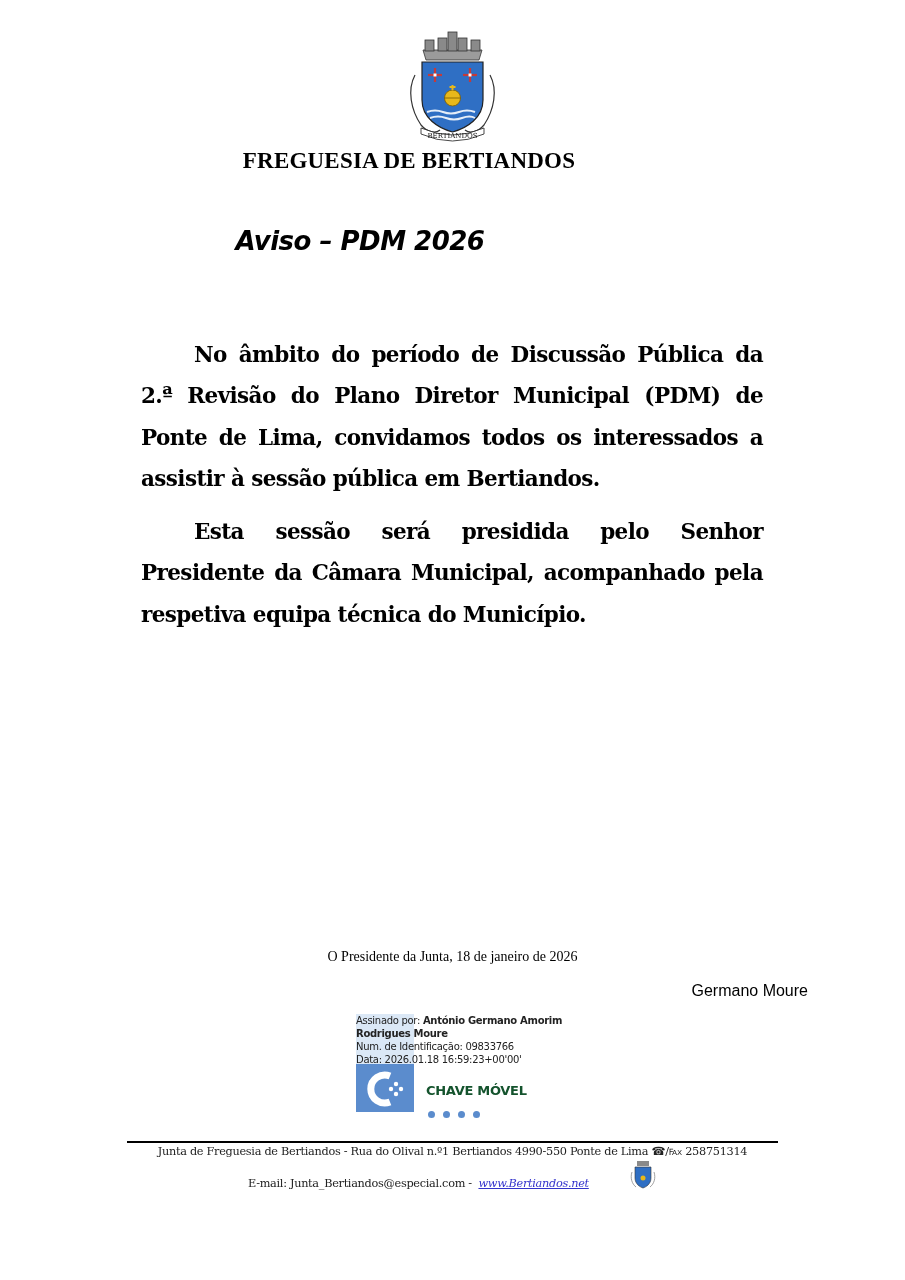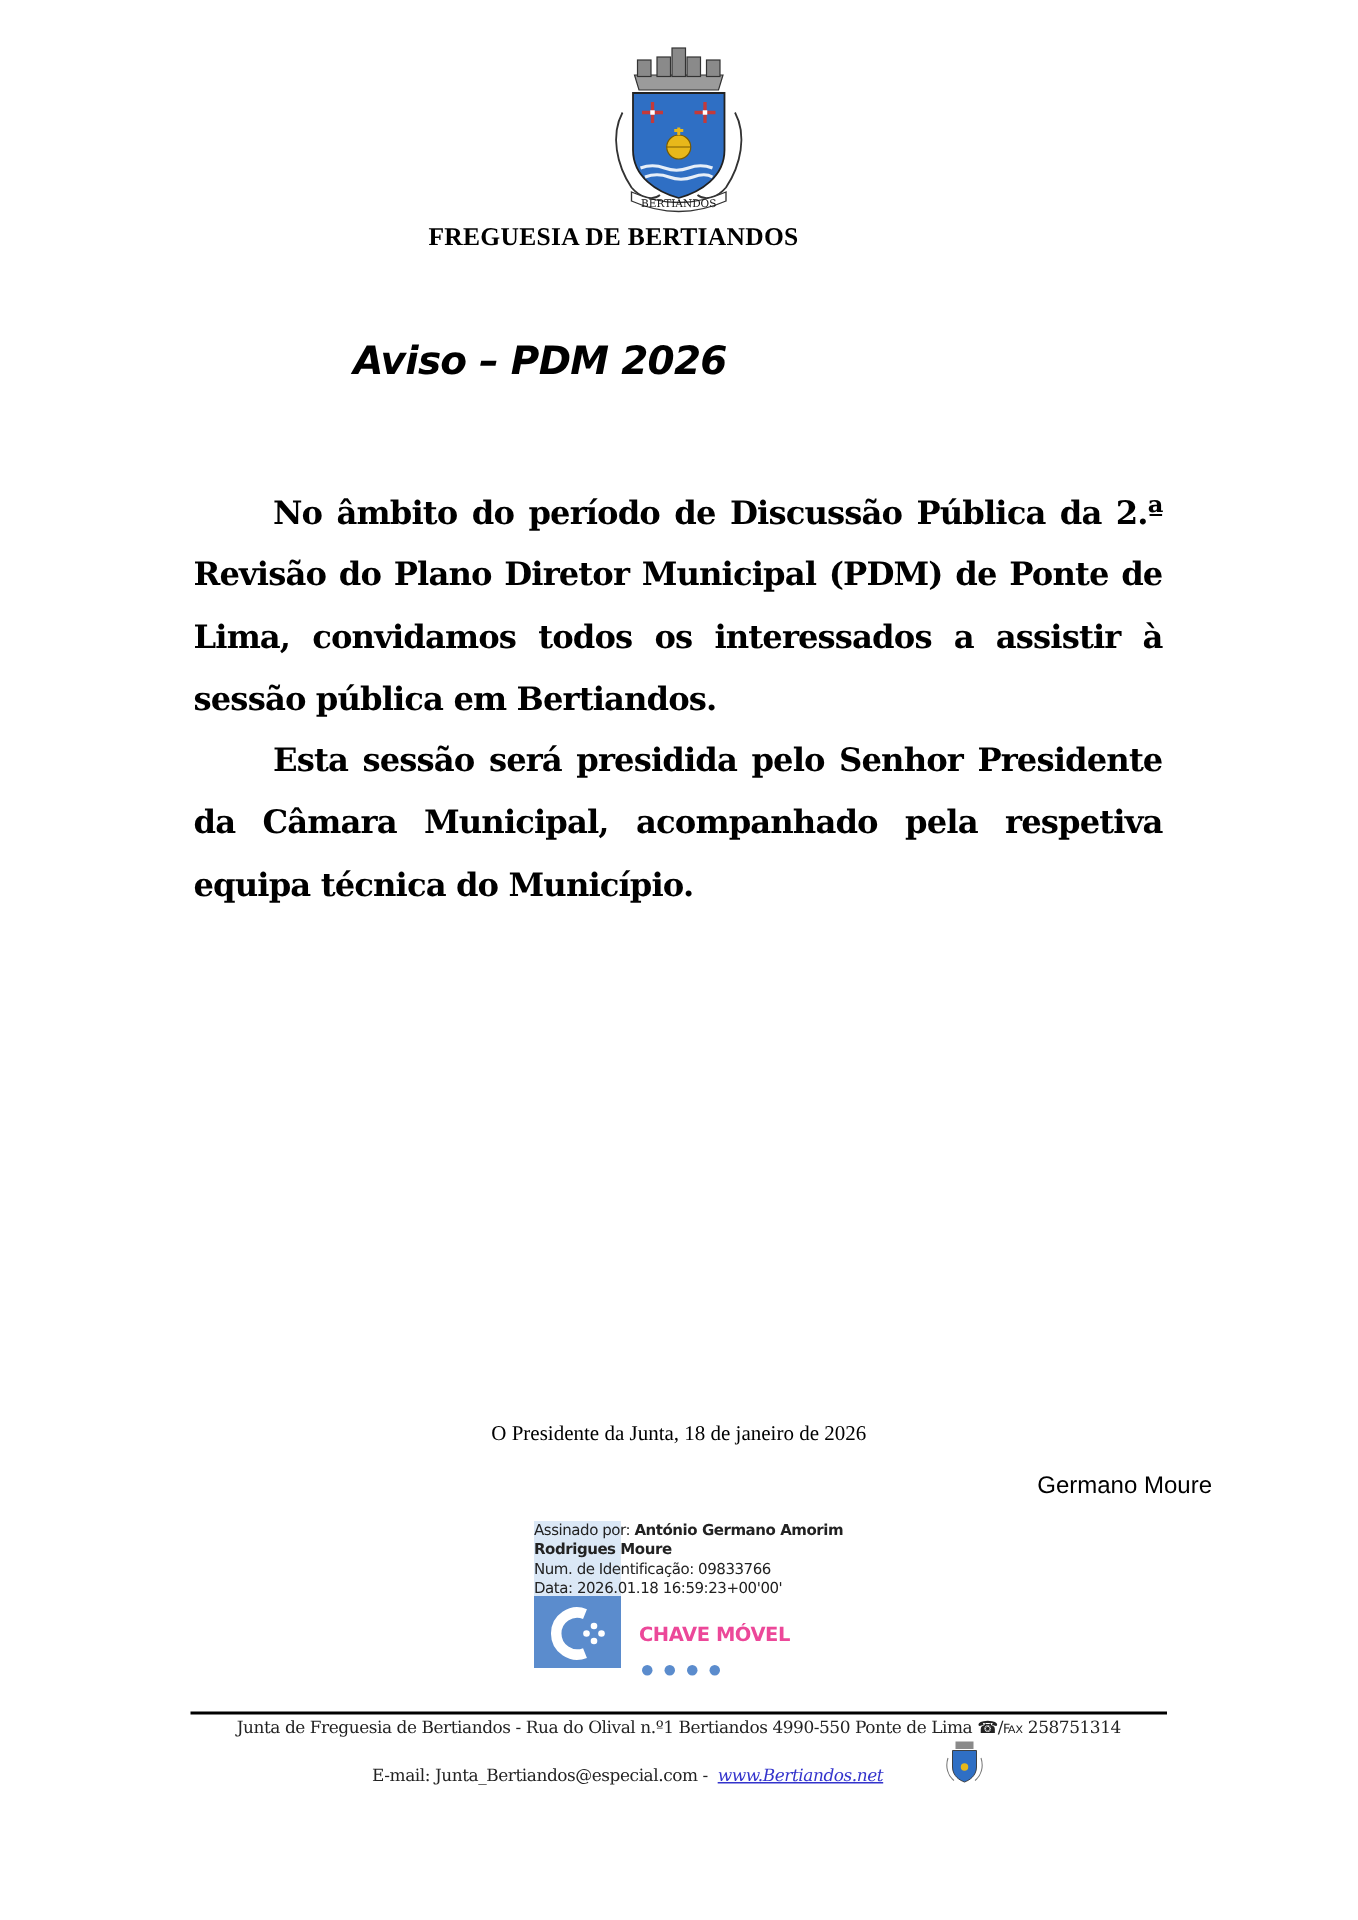--- a/index.html
+++ b/index.html
@@ -1,35 +1,35 @@
 <!DOCTYPE html>
 <html><head>
 <meta charset="utf-8">
 <style>
   html, body { margin:0; padding:0; background:#ffffff; }
   body { width:905px; height:1280px; position:relative; overflow:hidden; color:#000; }
   .crest { position:absolute; left:405px; top:30px; width:95px; height:112px; }
   .org { position:absolute; left:0; top:148px; width:818px; text-align:center;
-         font-family:"Liberation Serif", serif; font-weight:bold; font-size:17px; letter-spacing:0.2px; }
+         font-family:"Liberation Serif", serif; font-weight:bold; font-size:23px; letter-spacing:0.2px; }
   .title { position:absolute; left:0; top:226px; width:720px; text-align:center;
            font-family:"DejaVu Sans", sans-serif; font-weight:bold; font-style:italic; font-size:26px; letter-spacing:-0.5px; }
   .body { position:absolute; left:129px; top:322px; width:646px;
           font-family:"DejaVu Serif", serif; font-weight:bold; font-size:21.5px; line-height:41.3px;
           text-align:justify; letter-spacing:-0.6px; }
-  .body p { margin:0; text-indent:53px; }
+  .body p { margin:12px; text-indent:53px; }
   .sign-line { position:absolute; left:0; top:949px; width:905px; text-align:center;
                font-family:"Liberation Serif", serif; font-size:14px; }
   .signer { position:absolute; left:0; top:982px; width:808px; text-align:right;
             font-family:"Liberation Sans", sans-serif; font-size:16px; }
   .sig-block { position:absolute; left:356px; top:1014px; width:240px; height:100px; }
   .sig-bg { position:absolute; left:0; top:0; width:58px; height:98px; background:#dbe8f6; }
   .sig-logo { position:absolute; left:0; top:50px; width:58px; height:48px; background:#5b8ccd; }
   .sig-text { position:absolute; left:0; top:0; font-family:"DejaVu Sans", sans-serif; font-size:10px; line-height:13px; letter-spacing:-0.3px; color:#222; white-space:nowrap; }
   .sig-text b { font-weight:bold; }
-  .chave { position:absolute; left:70px; top:69px; font-family:"DejaVu Sans", sans-serif; font-weight:bold; font-size:13px; color:#ec4899; letter-spacing:-0.3px; }
+  .chave { position:absolute; left:70px; top:69px; font-family:"DejaVu Sans", sans-serif; font-weight:bold; font-size:13px; color:#14532d; letter-spacing:-0.3px; }
   .dots { position:absolute; left:72px; top:90px; }
   .dots span { display:inline-block; width:7px; height:7px; border-radius:50%; background:#5b8ccd; margin-right:8px; }
   .rule { position:absolute; left:127px; top:1141px; width:651px; height:2px; background:#000; }
   .footer1 { position:absolute; left:0; top:1145px; width:905px; text-align:center;
              font-family:"DejaVu Serif", serif; font-size:11.3px; letter-spacing:-0.3px; color:#222; }
   .footer2 { position:absolute; left:248px; top:1177px; font-family:"DejaVu Serif", serif; font-size:11.3px; letter-spacing:-0.3px; color:#222; }
   .footer2 a { color:#3333cc; text-decoration:underline;font-style:italic; }
   .mini-crest { position:absolute; left:630px; top:1160px; width:26px; height:30px; }
 </style>
 </head>

